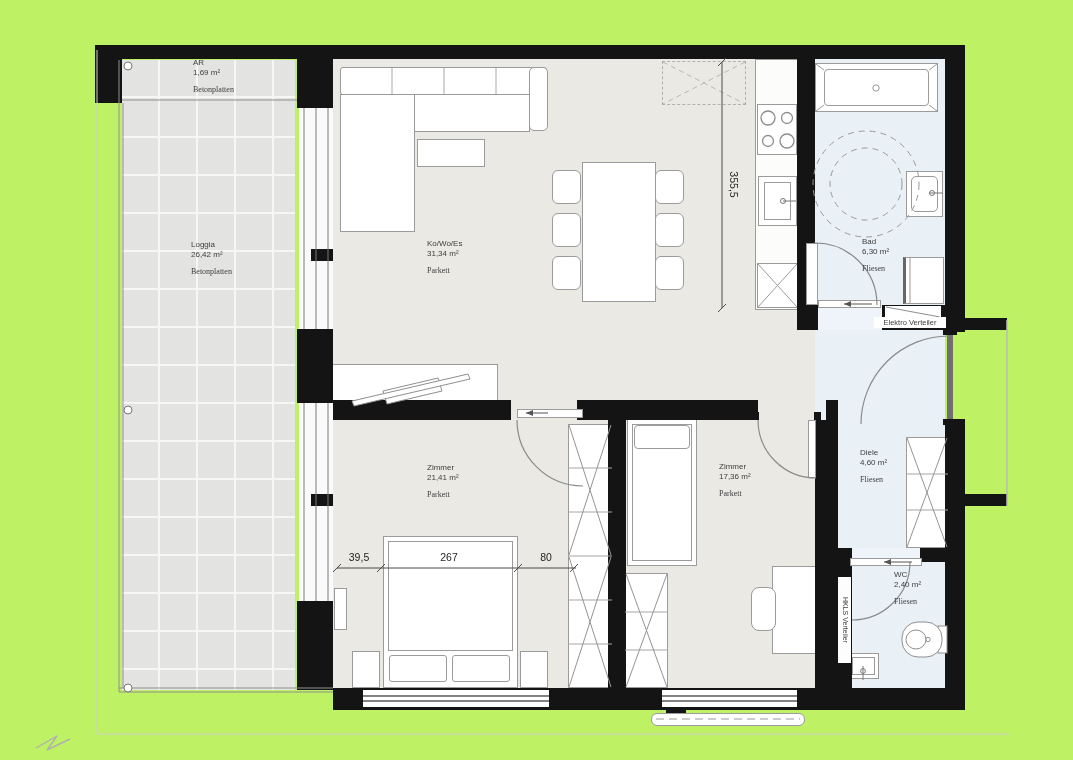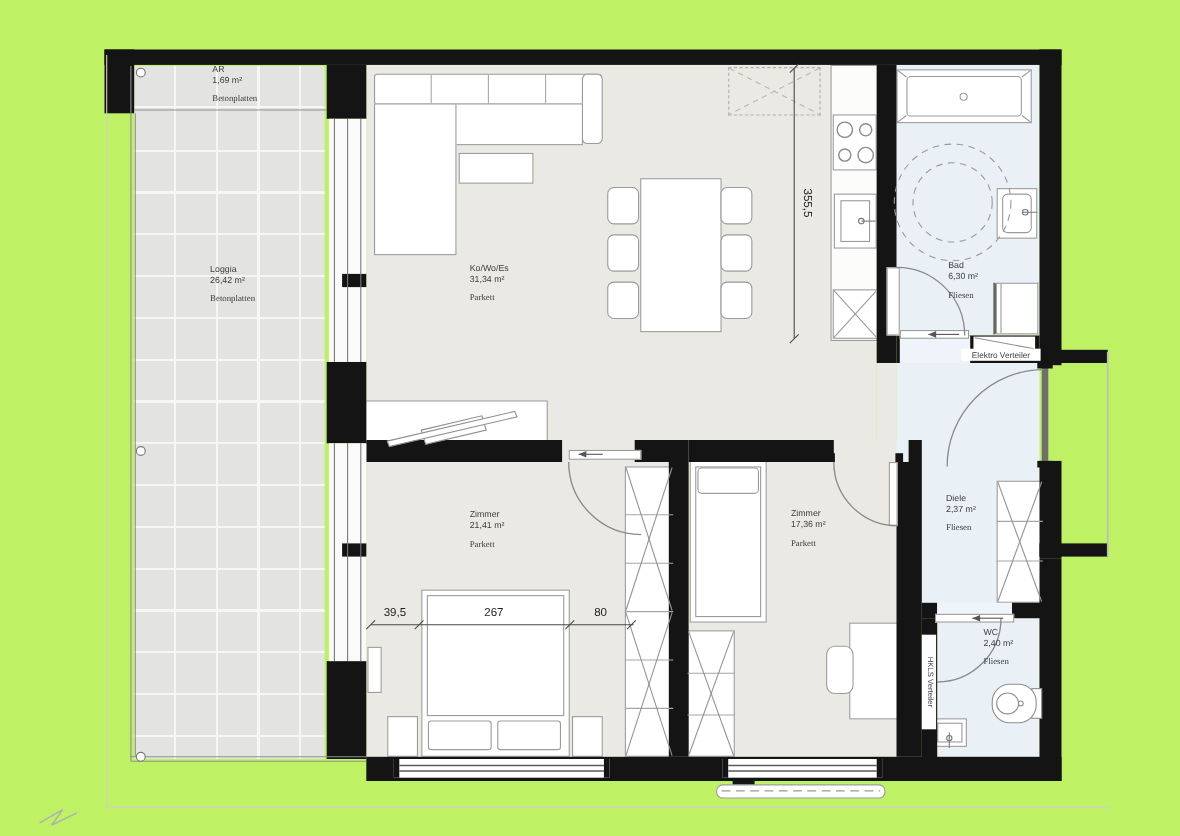--- a/index.html
+++ b/index.html
@@ -299,21 +299,21 @@
     <div>31,34 m²</div>
     <div class="fl">Parkett</div>
   </div>
   <div class="lbl" style="left:862px;top:237px;">
     <div>Bad</div>
     <div>6,30 m²</div>
     <div class="fl">Fliesen</div>
   </div>
   <div class="lbl" style="left:860px;top:448px;">
     <div>Diele</div>
-    <div>2,37 m²</div>
+    <div>4,60 m²</div>
     <div class="fl">Fliesen</div>
   </div>
   <div class="lbl" style="left:894px;top:570px;">
     <div>WC</div>
     <div>2,40 m²</div>
     <div class="fl">Fliesen</div>
   </div>
   <div class="lbl" style="left:427px;top:463px;">
     <div>Zimmer</div>
     <div>21,41 m²</div>

